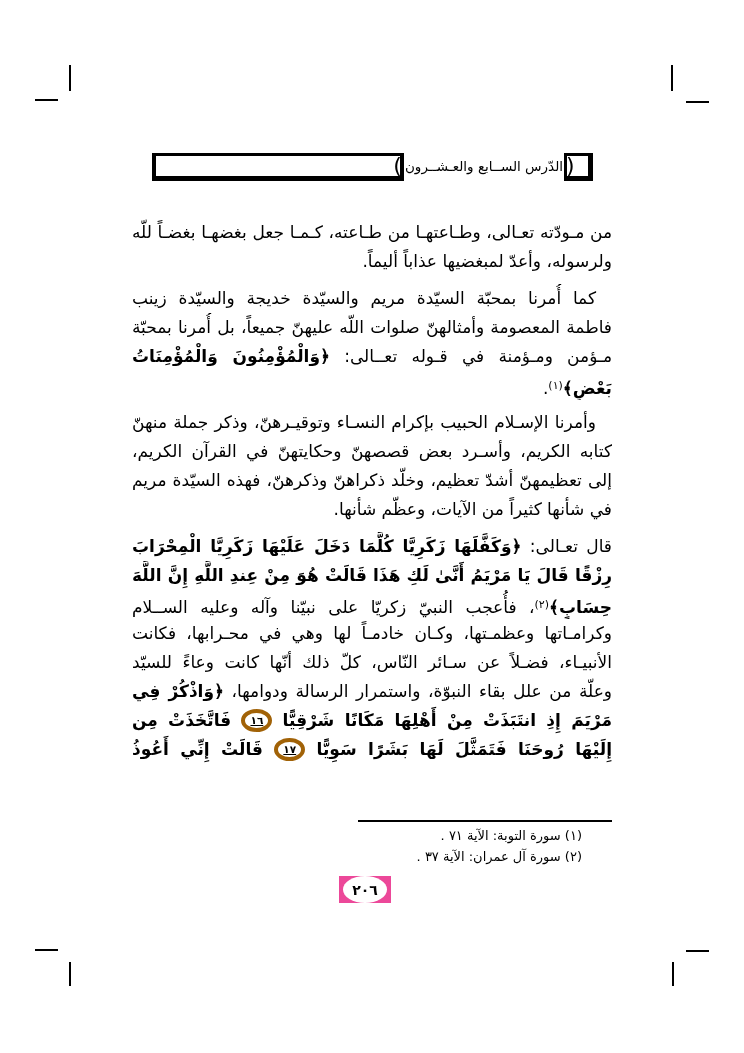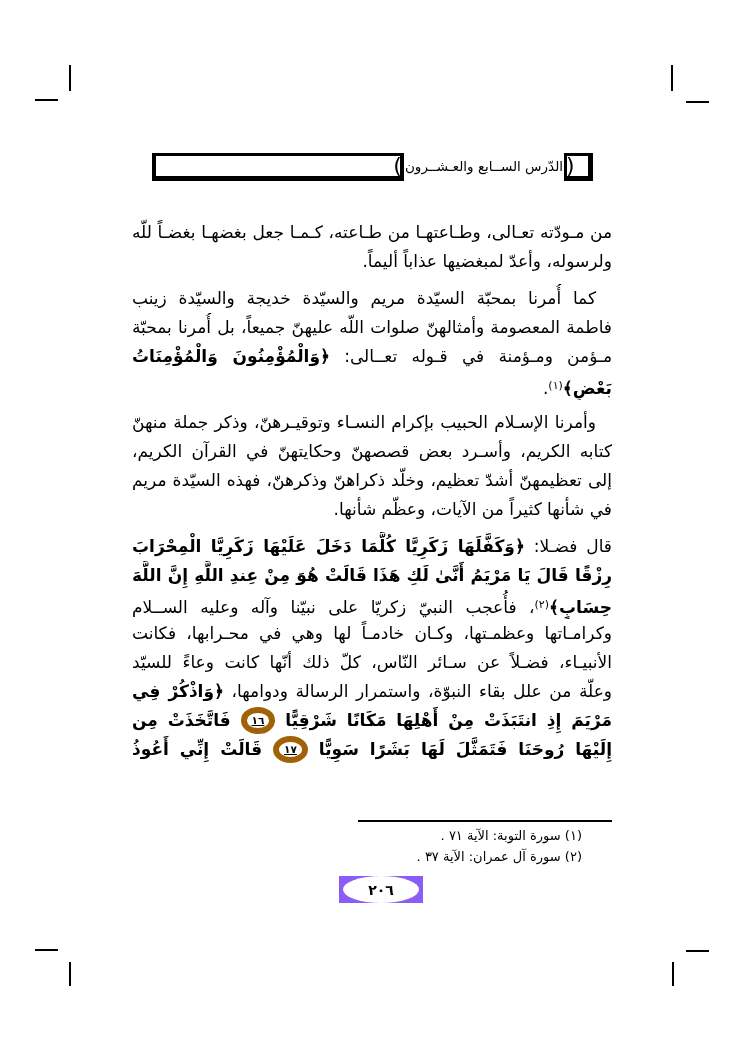--- a/index.html
+++ b/index.html
@@ -22,30 +22,30 @@
 
   
   .body-text{position:absolute;top:218px;left:132px;width:480px;direction:rtl;}
   .para{margin:0 0 8px 0;}
   .line{height:29px;line-height:29px;overflow:hidden;font-size:17px;
         text-align:justify;text-align-last:justify;}
   .line.end{text-align-last:right;}
   .line.first{padding-right:16px;}
   .quran{font-weight:bold;}
   .fnref{font-size:11px;vertical-align:5px;font-weight:normal;}
-  .ayah{display:inline-block;font-size:10.5px;font-weight:bold;border:6px solid #a16207;
+  .ayah{display:inline-block;font-size:10.5px;font-weight:bold;border:4px solid #a16207;
         border-radius:50%;padding:0 5px;height:15px;line-height:14px;vertical-align:2px;text-decoration:underline;}
 
   
   .fnsep{position:absolute;top:820px;left:358px;width:254px;height:2px;background:#000;}
   .footnotes{position:absolute;top:825px;right:162px;direction:rtl;text-align:right;
              font-size:13px;line-height:21px;}
 
   
-  .badge{position:absolute;left:339px;top:876px;width:84px;height:27px;background:#8b5cf6;}
+  .badge{position:absolute;left:339px;top:876px;width:52px;height:27px;background:#ec4899;}
   .badge-oval{position:absolute;left:4px;right:4px;top:0;bottom:0;background:#fff;
               border-radius:50%;display:flex;align-items:center;justify-content:center;}
   .badge-num{font-size:14px;font-weight:bold;direction:rtl;}
 </style>
 </head>
 <body>
 
 <div class="page">
 
   <div class="crop" style="left:69px;top:65px;width:2px;height:26px;"></div>
@@ -78,21 +78,21 @@
         <div class="line"><span>مـؤمن ومـؤمنة في قـوله تعــالى: </span><span class="quran">﴿وَالْمُؤْمِنُونَ وَالْمُؤْمِنَاتُ بَعْضُهُمْ أَوْلِيَاءُ</span></div>
         <div class="line end"><span class="quran">بَعْضٍ﴾</span><span class="fnref">(١)</span><span>.</span></div>
       </div>
       <div class="para">
         <div class="line first"><span>وأمرنا الإسـلام الحبيب بإكرام النسـاء وتوقيـرهنّ، وذكر جملة منهنّ في</span></div>
         <div class="line"><span>كتابه الكريم، وأسـرد بعض قصصهنّ وحكايتهنّ في القرآن الكريم، وبادر</span></div>
         <div class="line"><span>إلى تعظيمهنّ أشدّ تعظيم، وخلّد ذكراهنّ وذكرهنّ، فهذه السيّدة مريم أنزل</span></div>
         <div class="line end"><span>في شأنها كثيراً من الآيات، وعظّم شأنها.</span></div>
       </div>
       <div class="para">
-        <div class="line"><span>قال فضـلا: </span><span class="quran">﴿وَكَفَّلَهَا زَكَرِيَّا كُلَّمَا دَخَلَ عَلَيْهَا زَكَرِيَّا الْمِحْرَابَ وَجَدَ عِندَهَا</span></div>
+        <div class="line"><span>قال تعـالى: </span><span class="quran">﴿وَكَفَّلَهَا زَكَرِيَّا كُلَّمَا دَخَلَ عَلَيْهَا زَكَرِيَّا الْمِحْرَابَ وَجَدَ عِندَهَا</span></div>
         <div class="line"><span class="quran">رِزْقًا قَالَ يَا مَرْيَمُ أَنَّىٰ لَكِ هَذَا قَالَتْ هُوَ مِنْ عِندِ اللَّهِ إِنَّ اللَّهَ يَرْزُقُ مَن يَشَاءُ بِغَيْرِ</span></div>
         <div class="line"><span class="quran">حِسَابٍ﴾</span><span class="fnref">(٢)</span><span>، فأُعجب النبيّ زكريّا على نبيّنا وآله وعليه الســلام بمقاماتها</span></div>
         <div class="line"><span>وكرامـاتها وعظمـتها، وكـان خادمـاً لها وهي في محـرابها، فكانت أعظم</span></div>
         <div class="line"><span>الأنبيـاء، فضـلاً عن سـائر النّاس، كلّ ذلك أنّها كانت وعاءً للسيّد المسيح،</span></div>
         <div class="line"><span>وعلّة من علل بقاء النبوّة، واستمرار الرسالة ودوامها، </span><span class="quran">﴿وَاذْكُرْ فِي الْكِتَابِ</span></div>
         <div class="line"><span class="quran">مَرْيَمَ إِذِ انتَبَذَتْ مِنْ أَهْلِهَا مَكَانًا شَرْقِيًّا </span><span class="ayah">١٦</span><span class="quran"> فَاتَّخَذَتْ مِن دُونِهِمْ حِجَابًا فَأَرْسَلْنَا</span></div>
         <div class="line"><span class="quran">إِلَيْهَا رُوحَنَا فَتَمَثَّلَ لَهَا بَشَرًا سَوِيًّا </span><span class="ayah">١٧</span><span class="quran"> قَالَتْ إِنِّي أَعُوذُ بِالرَّحْمَنِ مِنكَ إِن كُنتَ</span></div>
       </div>
     </div>
 

